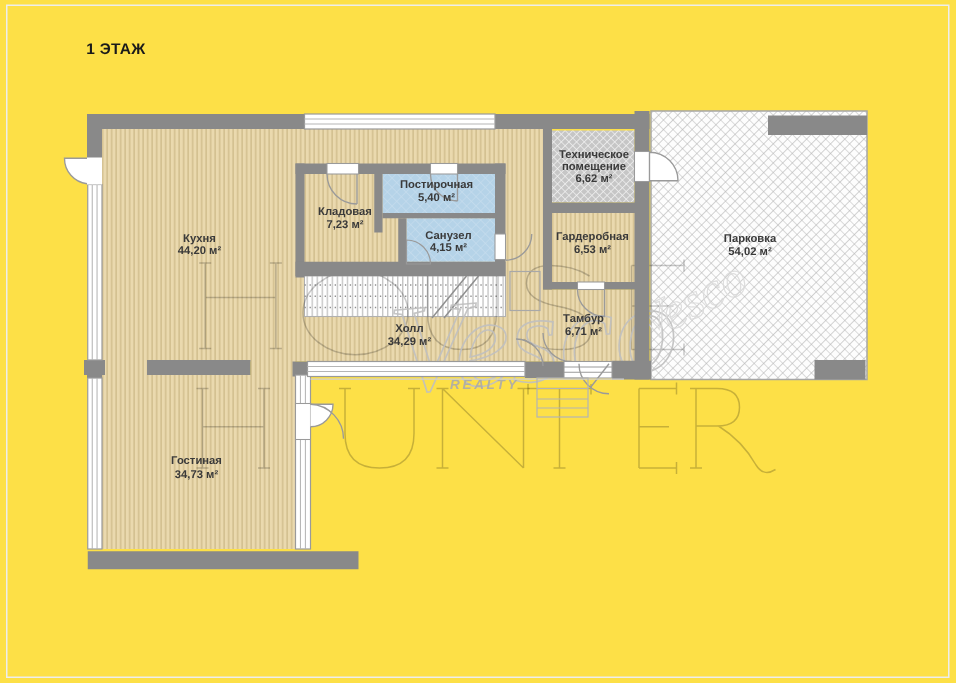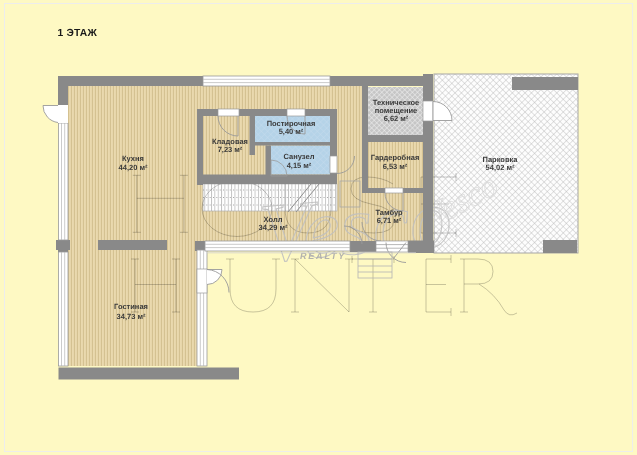--- a/index.html
+++ b/index.html
@@ -1,16 +1,16 @@
 <!DOCTYPE html>
 <html><head>
 <meta charset="utf-8">
 <style>
   html,body{margin:0;padding:0;background:#fff;}
-  #page{position:relative;width:637px;height:455px;background:#fef9c3;overflow:hidden;
+  #page{position:relative;width:637px;height:455px;background:#fde047;overflow:hidden;
         font-family:"Liberation Sans", sans-serif;
         -webkit-font-smoothing:antialiased; transform:translateZ(0); will-change:transform;}
   text{text-rendering:geometricPrecision;}
 </style>
 </head>
 <body>
 <div id="page">
 <svg width="637" height="455" viewBox="0 0 637 455" xmlns="http://www.w3.org/2000/svg">
 <defs>
 

